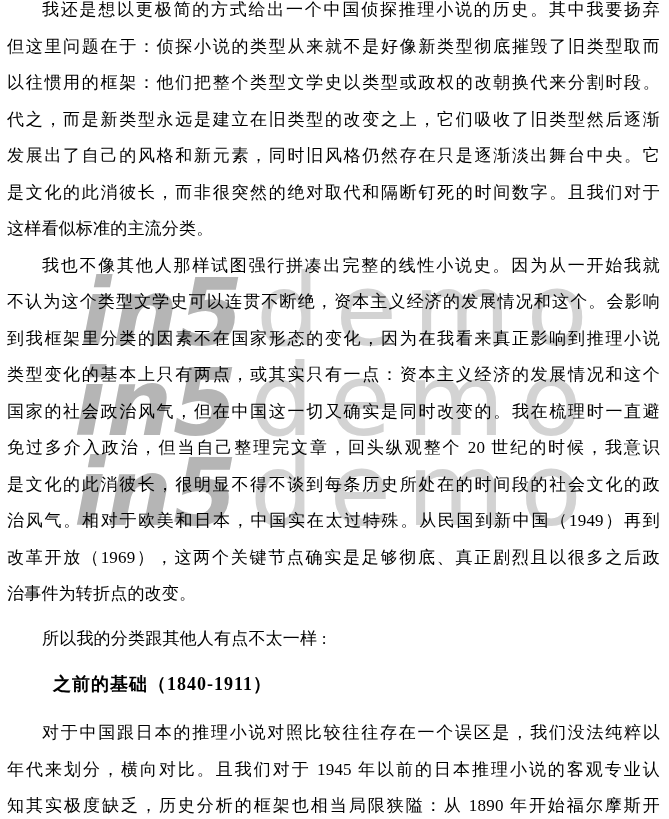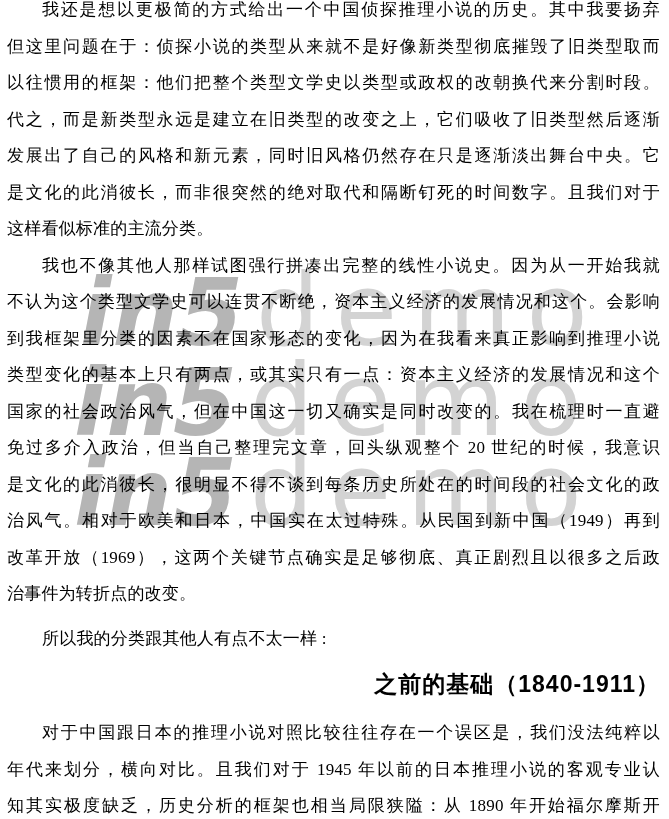--- a/index.html
+++ b/index.html
@@ -65,27 +65,26 @@
     text-justify: inter-ideograph;
     letter-spacing: 0.2px;
   }
   .line.indent { text-indent: 35px; }
   .line.last { text-align-last: left; }
   .para-1 { margin-top: -8px; }
   .para-2 { }
   .para-3 { margin-top: 8px; }
   .para-4 { margin-top: 16px; }
   .heading {
-    font-family: Liberation Sans, sans-serif;
+    font-family: Liberation Serif, serif;
     font-weight: 700;
-    font-size: 23px;
+    font-size: 18px;
     line-height: 30px;
     letter-spacing: 1px;
     margin: 12px 0 0 46px;
-    text-align: right;
   }
 </style>
 </head>
 <body>
 
 <div class="page">
 
   <div class="watermark-layer">
     <div class="wm wm1">
       <span class="wm-in5">in5</span>

